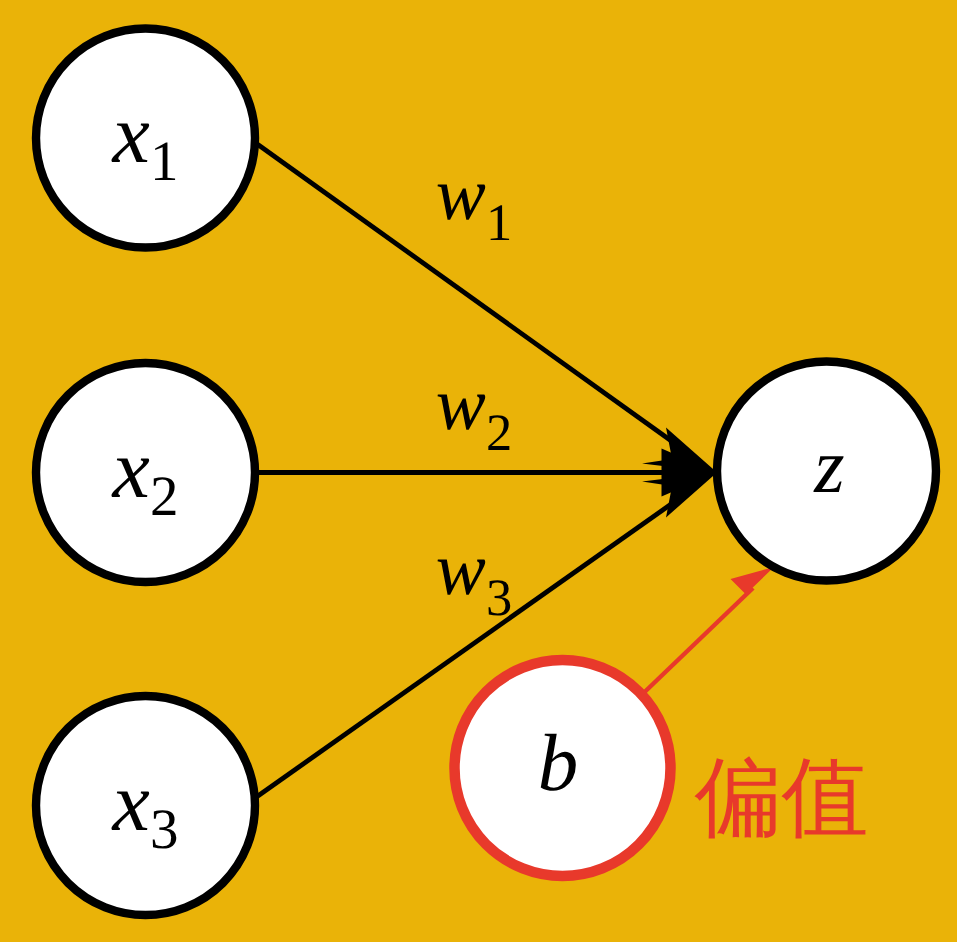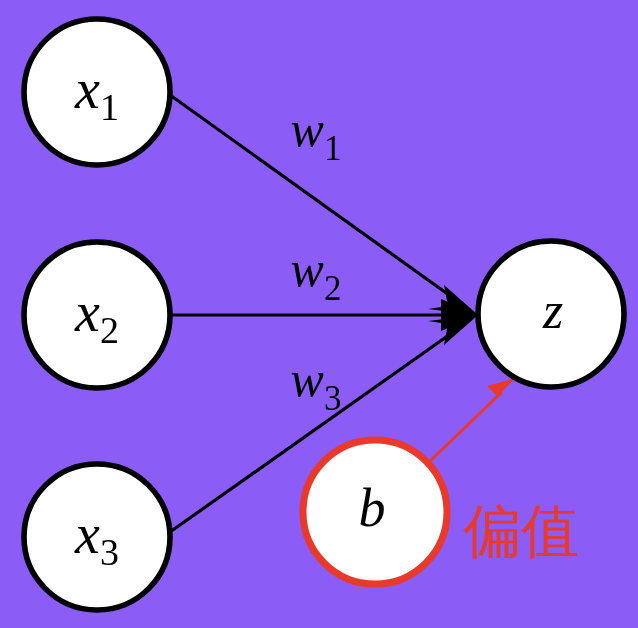--- a/index.html
+++ b/index.html
@@ -7,21 +7,21 @@
     padding: 0;
     background: #ffffff;
   }
   body {
     font-family: "Liberation Serif", "DejaVu Serif", serif;
   }
   #diagram-root {
     position: relative;
     width: 638px;
     height: 628px;
-    background: #8b5cf6;
+    background: #eab308;
     overflow: hidden;
   }
   #diagram-svg {
     position: absolute;
     top: 0;
     left: 0;
     width: 638px;
     height: 628px;
     display: block;
   }

